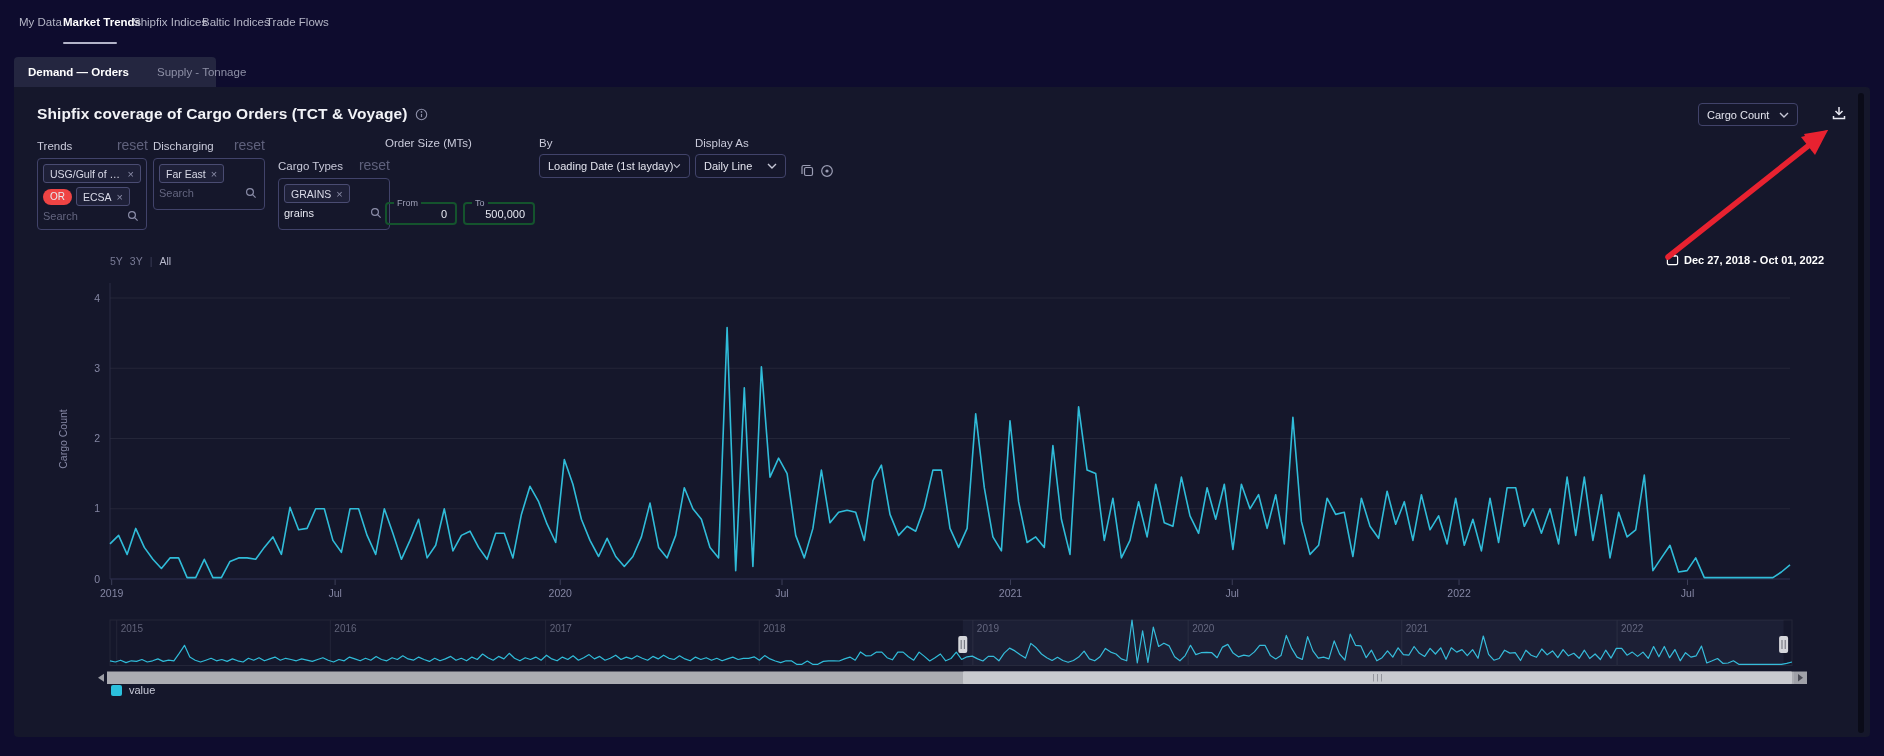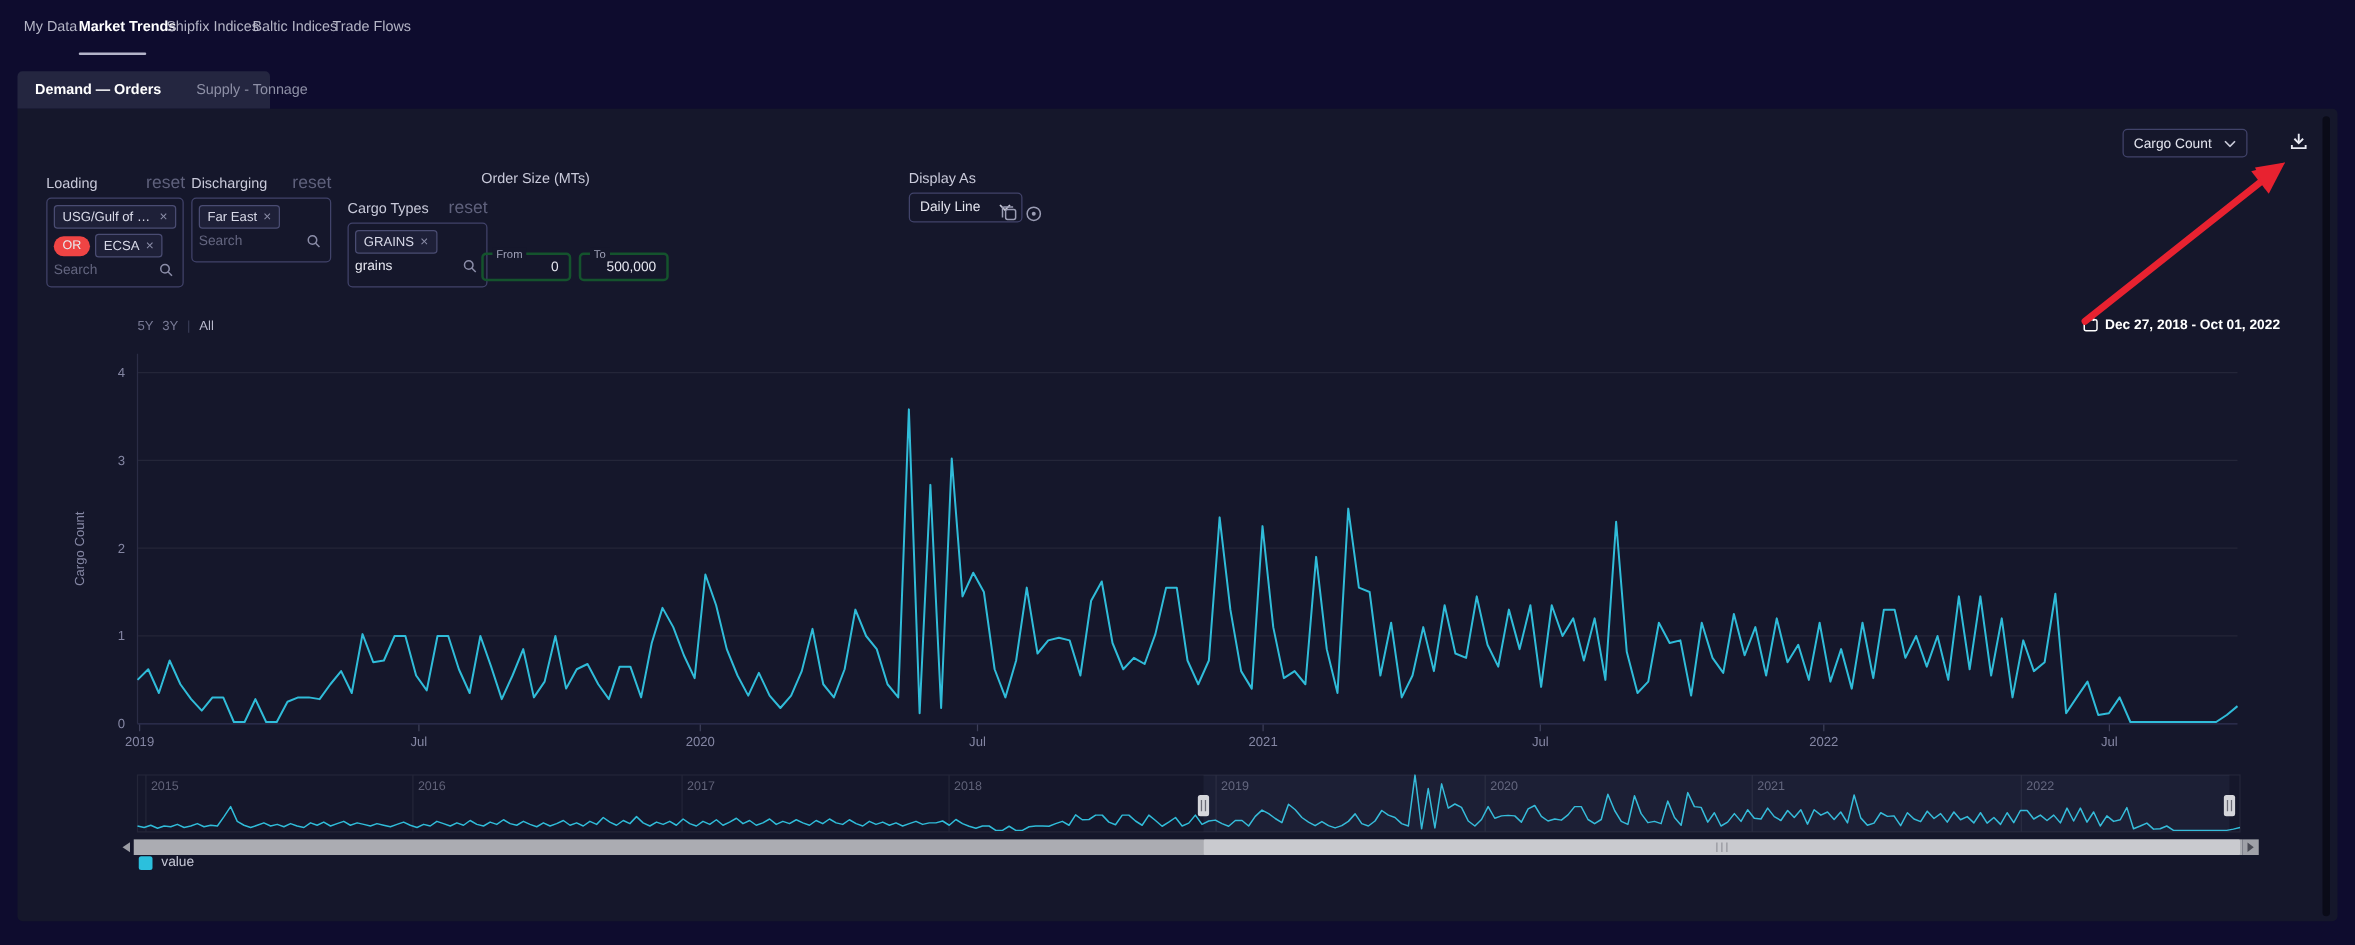--- a/index.html
+++ b/index.html
@@ -62,39 +62,47 @@
   <div class="nav-underline"></div>
 </div>
 
 <div class="subtabs">
   <div class="subtab active">Demand — Orders</div>
   <div class="subtab">Supply - Tonnage</div>
 </div>
 
 <div class="card">
 
+  <div class="title-row">
+    <h1>Shipfix coverage of Cargo Orders (TCT &amp; Voyage)</h1>
+    <svg width="13" height="13" viewBox="0 0 14 14">
+      <circle cx="7" cy="7" r="5.6" fill="none" stroke="#8d8fa8" stroke-width="1.2"></circle>
+      <line x1="7" y1="6.4" x2="7" y2="9.8" stroke="#8d8fa8" stroke-width="1.3"></line>
+      <circle cx="7" cy="4.2" r="0.9" fill="#8d8fa8"></circle>
+    </svg>
+  </div>
 
   <div class="metric-select">
     <span>Cargo Count</span>
     <svg width="10" height="6" viewBox="0 0 10 6">
       <polyline points="1,1 5,5 9,1" fill="none" stroke="#c6c7d6" stroke-width="1.4"></polyline>
     </svg>
   </div>
 
   <div class="download-btn">
     <svg width="18" height="18" viewBox="0 0 18 18">
       <path d="M9 3 v7" stroke="currentColor" stroke-width="1.5" fill="none"></path>
       <path d="M5.5 7 L9 10.5 L12.5 7" stroke="currentColor" stroke-width="1.5" fill="none"></path>
       <path d="M3.5 12 v2.5 h11 v-2.5" stroke="currentColor" stroke-width="1.5" fill="none"></path>
     </svg>
   </div>
 
   <div class="fgroup" style="left:23px; width:111px;">
     <div class="flabel-row">
-      <span class="flabel">Loading</span>
+      <span class="flabel">Trends</span>
       <span class="freset">reset</span>
     </div>
     <div class="fbox" style="width:110px; height:72px;">
       <div class="chiprow">
         <span class="chip">
           <span style="overflow:hidden;text-overflow:ellipsis;max-width:78px;">USG/Gulf of Me...</span>
           <span class="x">×</span>
         </span>
       </div>
       <div class="chiprow">
@@ -167,22 +175,33 @@
         <span class="leg">From</span>
         <input value="0" style="">
       </div>
       <div class="fieldset" style="width:72px;">
         <span class="leg">To</span>
         <input value="500,000" style="">
       </div>
     </div>
   </div>
 
-
-  <div class="fgroup" style="left:713px; width:91px;">
+  <div class="fgroup" style="left:525px; width:151px;">
+    <div class="flabel-row">
+      <span class="flabel">By</span>
+    </div>
+    <div class="selectbox">
+      <span>Loading Date (1st layday)</span>
+      <svg width="10" height="6" viewBox="0 0 10 6">
+        <polyline points="1,1 5,5 9,1" fill="none" stroke="#c6c7d6" stroke-width="1.4"></polyline>
+      </svg>
+    </div>
+  </div>
+
+  <div class="fgroup" style="left:681px; width:91px;">
     <div class="flabel-row">
       <span class="flabel">Display As</span>
     </div>
     <div class="selectbox">
       <span>Daily Line</span>
       <svg width="10" height="6" viewBox="0 0 10 6">
         <polyline points="1,1 5,5 9,1" fill="none" stroke="#c6c7d6" stroke-width="1.4"></polyline>
       </svg>
     </div>
   </div>

